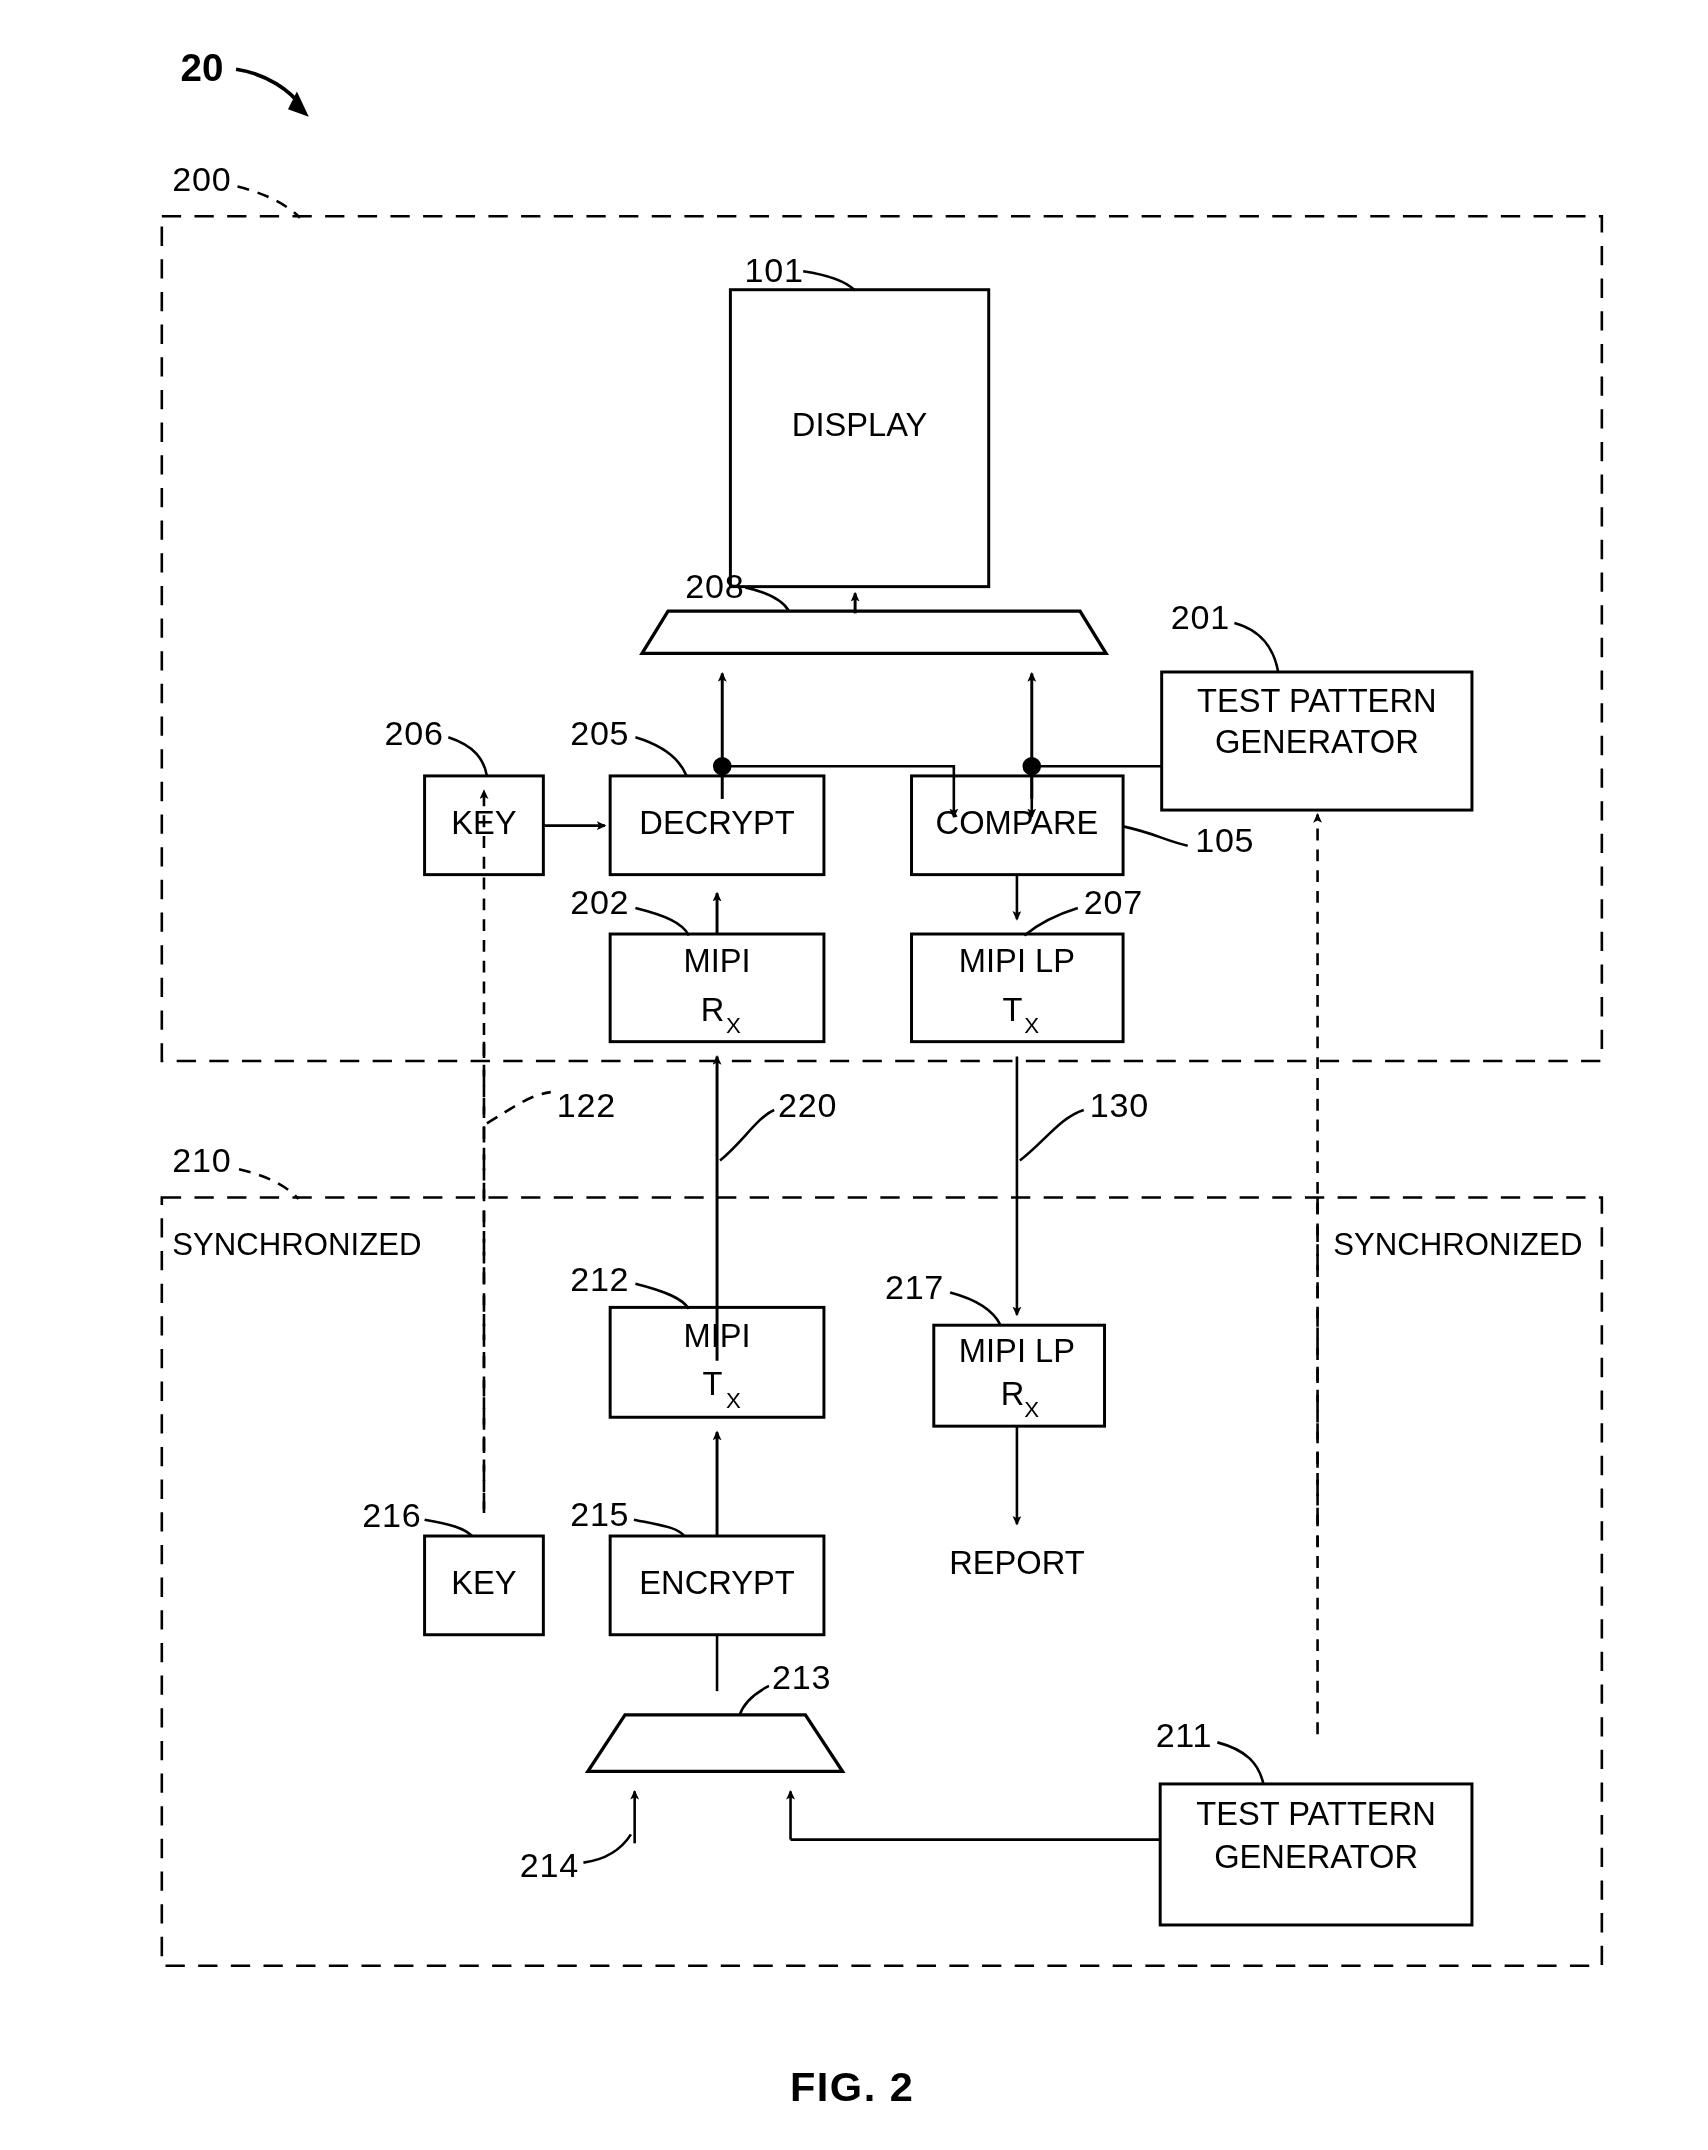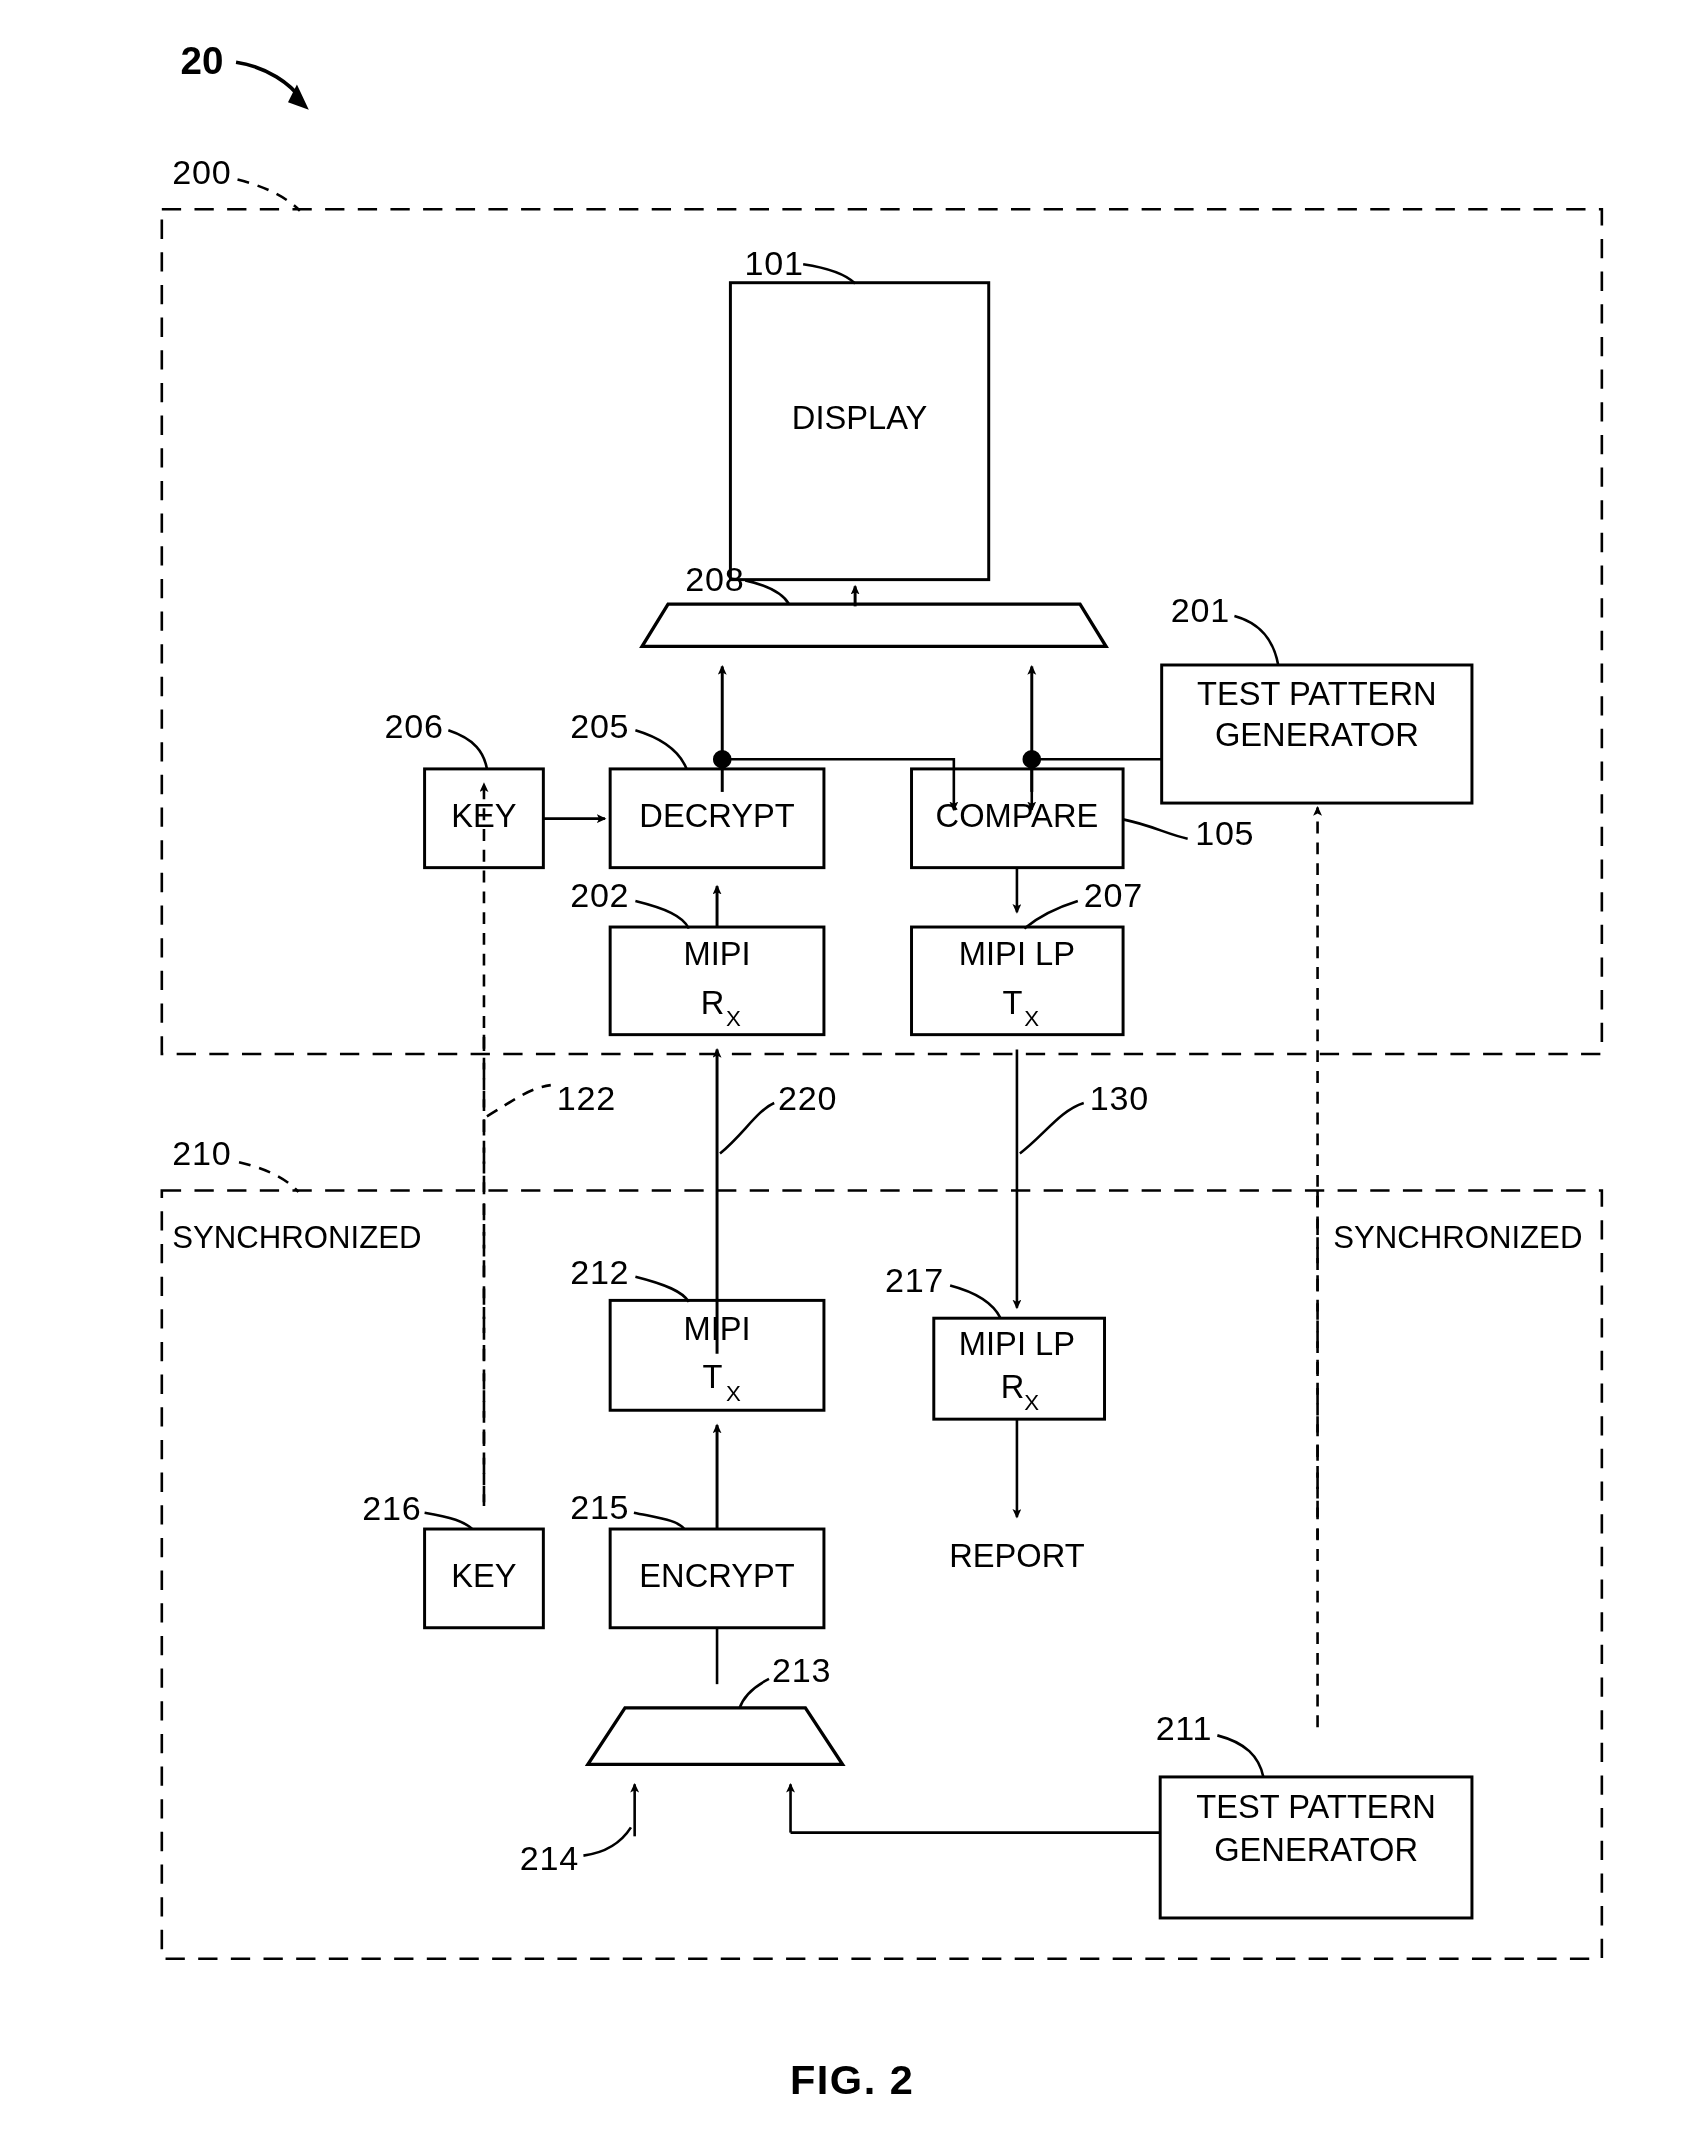--- a/index.html
+++ b/index.html
@@ -9,21 +9,21 @@
   }
   body {
     width: 1708px;
     height: 2151px;
     font-family: "Liberation Sans", sans-serif;
     overflow: hidden;
     position: relative;
   }
   #figure-root {
     position: absolute;
-    left: 0; top: 10px;
+    left: 0; top: 17px;
     width: 1708px;
     height: 1577px;
   }
   svg.diagram {
     display: block;
     width: 1708px;
     height: 2151px;
   }
   text {
     font-family: "Liberation Sans", sans-serif;

